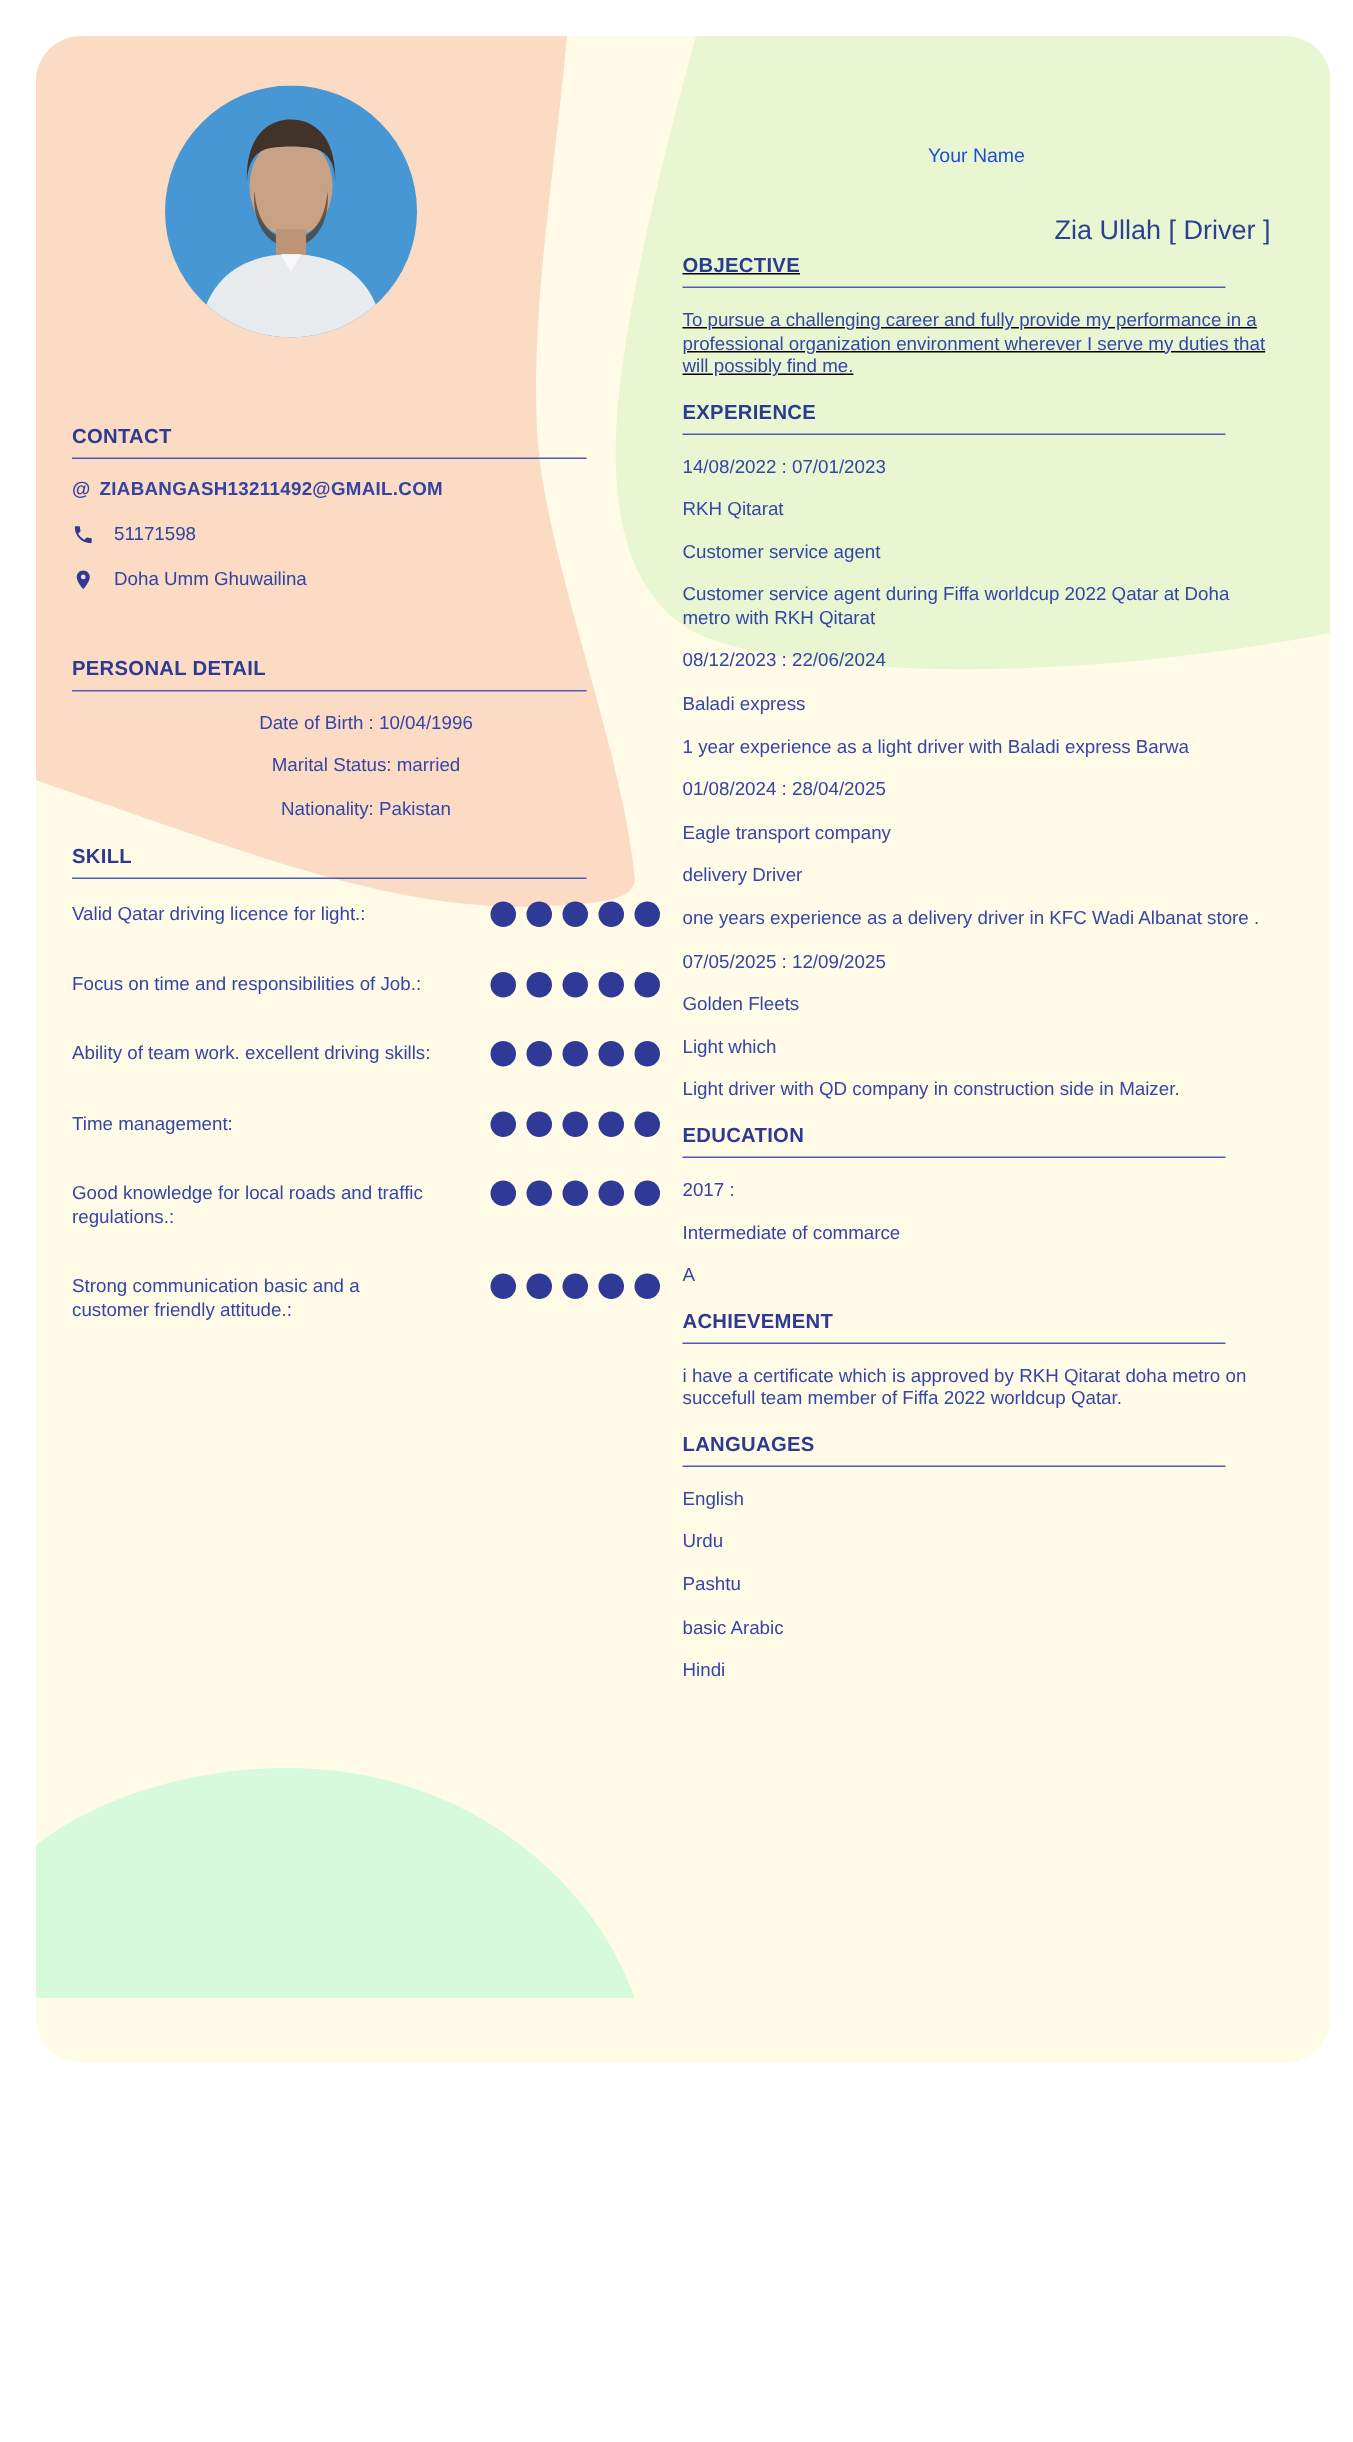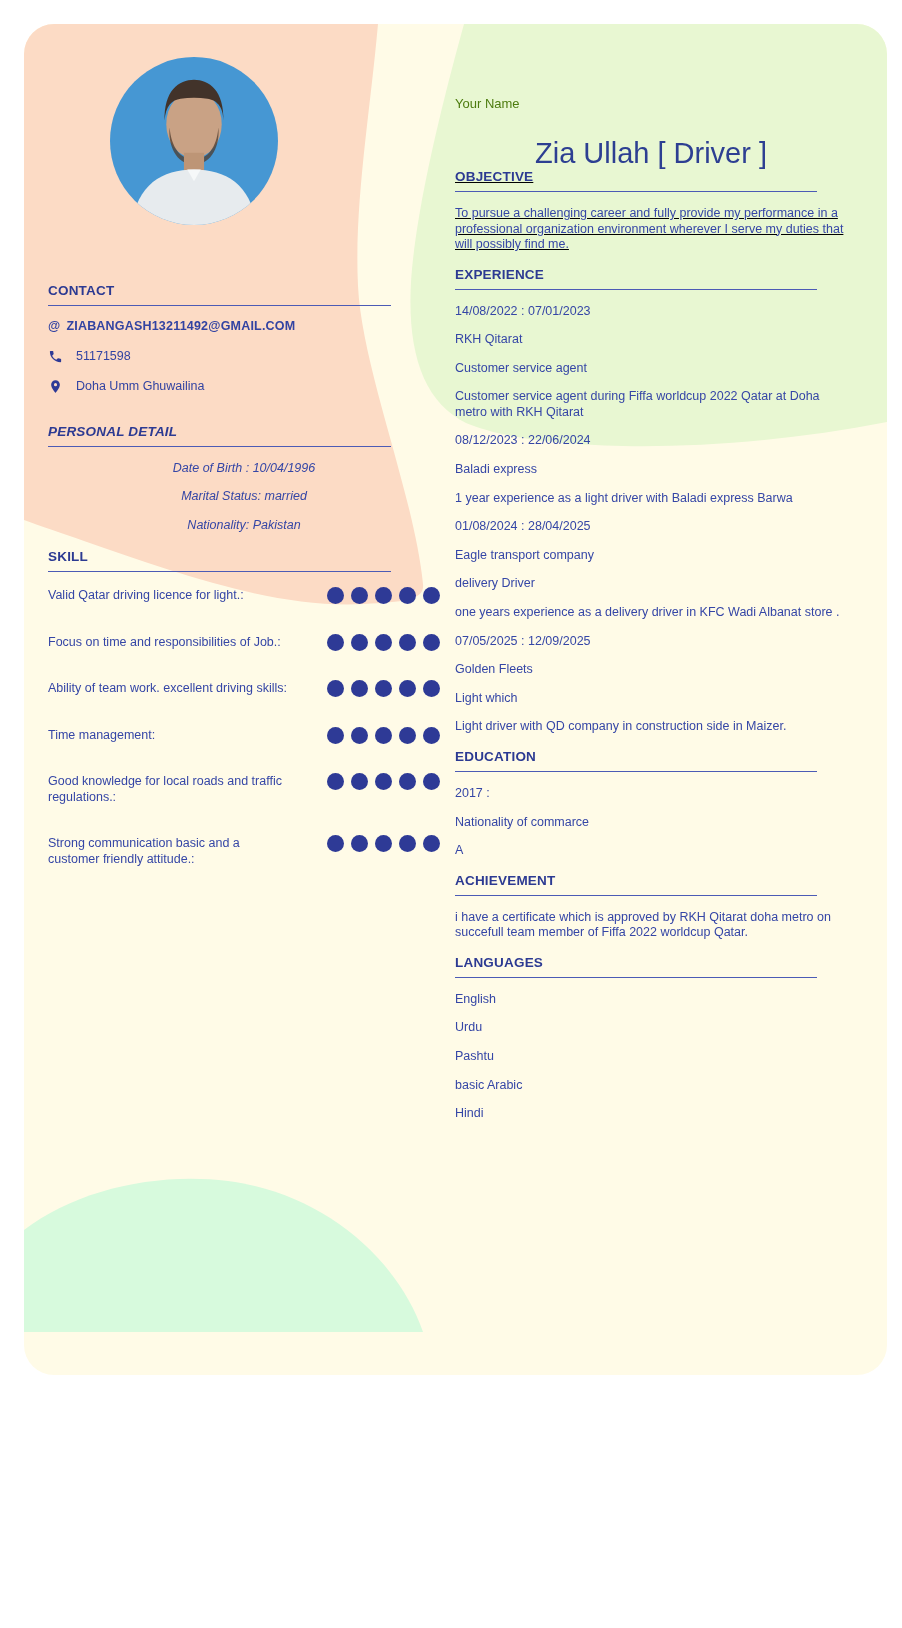--- a/index.html
+++ b/index.html
@@ -36,32 +36,32 @@
   .left-col .line{margin-bottom:13px;}
   
   .contact-row{display:flex;align-items:flex-start;font-size:12.5px;color:#3243a2;
     line-height:15.5px;margin:0 0 15px 0;}
   .contact-row .icn{width:15px;height:15px;flex:0 0 auto;margin-right:13px;margin-top:0px;}
   .email-row{font-weight:bold;letter-spacing:.2px;margin-bottom:14px;}
   .email-row .at{font-weight:bold;margin-right:6px;}
   
   .section-contact{margin-top:57px;}
   .section-contact .contact-body{margin-top:13px;}
-  .section-personal{margin-top:28px;font-style:italic;}
+  .section-personal{margin-top:42px;}
   .section-personal .sec-body{margin-top:14px;text-align:center;}
   .section-skill{margin-top:15px;}
   .section-skill .sec-body{margin-top:15px;}
   
   .skill-row{display:flex;align-items:flex-start;width:392px;margin:0 0 29.6px 0;gap:36px;}
   .skill-label{font-size:12.5px;color:#3546a6;line-height:16px;max-width:268px;margin:0;}
   .dots{display:flex;gap:7px;margin-left:auto;padding-top:0;}
   .dot{width:17px;height:17px;border-radius:50%;background:#2e3a96;display:block;}
   
-  .your-name{margin-top:72px;text-align:left;font-size:13px;color:#4d7c0f;line-height:16px;}
-  .candidate-name{margin:26px 0 0 0;text-align:center;font-size:29px;font-weight:normal;
+  .your-name{margin-top:72px;text-align:center;font-size:13px;color:#1d4ed8;line-height:16px;}
+  .candidate-name{margin:26px 0 0 0;text-align:right;font-size:18px;font-weight:normal;
     color:#2d3f92;line-height:30px;}
   .section-objective{margin-top:108px;text-decoration:underline;}
   .sec-body{margin-top:14px;}
   .section{margin-top:0;}
   .para{font-size:12.5px;color:#3546a6;line-height:15.5px;margin:0 0 13.1px 0;}
 </style>
 </head>
 <body>
 
 <div class="card">
@@ -250,21 +250,21 @@
     </div>
 
     <div class="section">
       <h2 class="sec-heading">EDUCATION</h2>
       <hr class="rule">
       <div class="sec-body">
 
           <p class="para">2017 :</p>
 
 
-          <p class="para">Nationality of commarce</p>
+          <p class="para">Intermediate of commarce</p>
 
           <p class="para">A</p>
         </div>
     </div>
 
     <div class="section">
       <h2 class="sec-heading">ACHIEVEMENT</h2>
       <hr class="rule">
       <div class="sec-body">
         <p class="para">i have a certificate which is approved by RKH Qitarat doha metro on succefull team member of Fiffa 2022 worldcup Qatar.</p>

